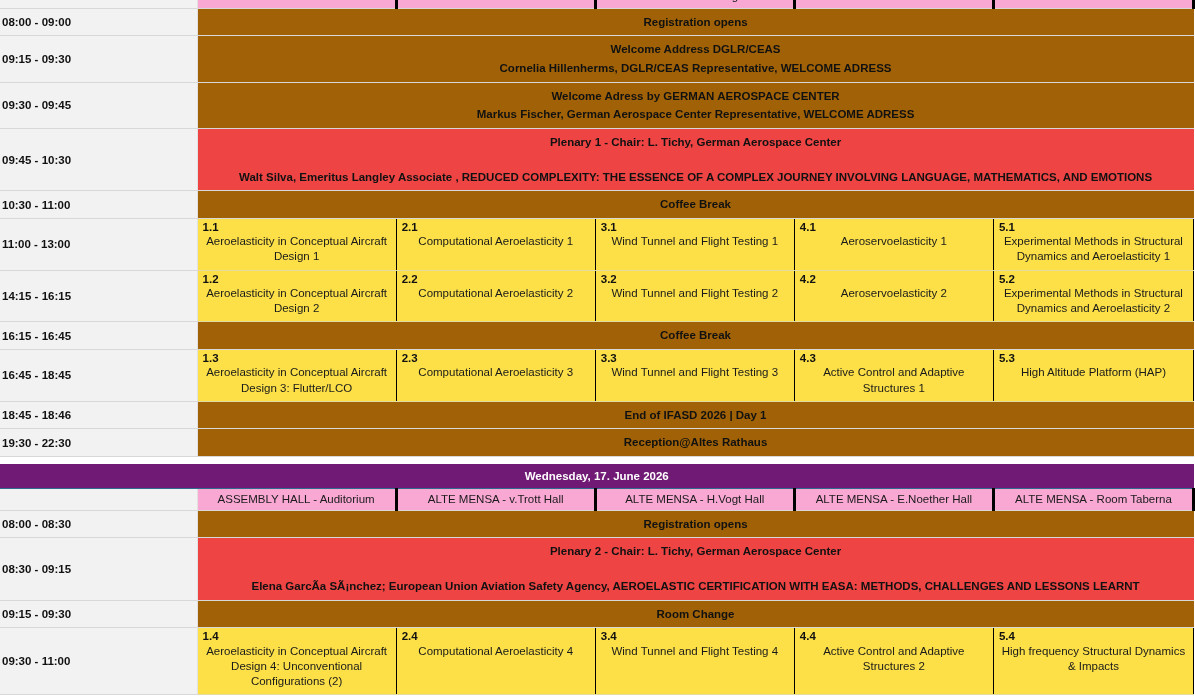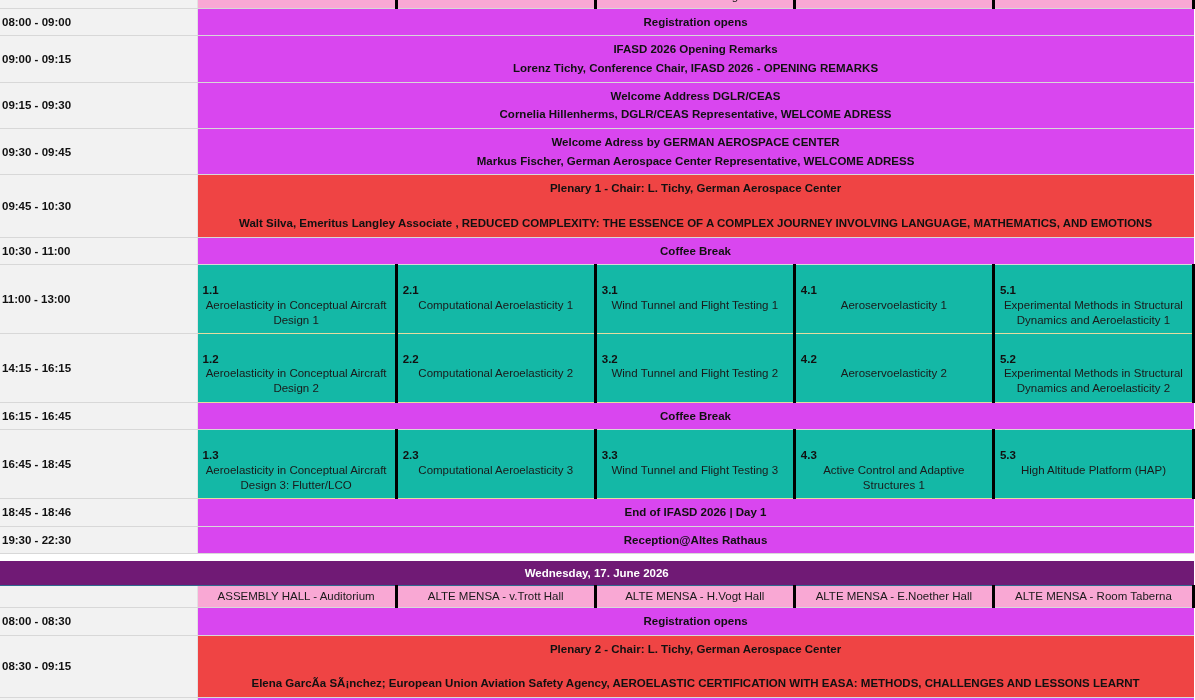--- a/index.html
+++ b/index.html
@@ -47,21 +47,21 @@
     border-right: 1px solid #e2e2e2;
     text-align: left;
     font-weight: bold;
     font-size: 11.5px;
     color: #111;
     vertical-align: middle;
     padding: 2px;
   }
 
   td.full {
-    background: #d946ef;
+    background: #a16207;
     border-bottom: 1px solid #d8d8d8;
     text-align: center;
     font-size: 11.5px;
     color: #111;
     font-weight: bold;
     padding: 5px 4px;
     vertical-align: middle;
     line-height: 1.45;
   }
   td.full.plain { font-weight: bold; }
@@ -80,25 +80,25 @@
     font-size: 11.5px;
   }
   td.full.plenary .sub {
     display: block;
     font-weight: bold;
     font-size: 11.5px;
     margin-top: 18px;
   }
 
   td.session {
-    background: #14b8a6;
+    background: #fde047;
     border-bottom: 1px solid #e4dca0;
-    border-right: 3px solid #000000;
+    border-right: 1px solid #000000;
     vertical-align: top;
-    padding: 18px 5px 5px 5px;
+    padding: 1px 5px 5px 5px;
     font-size: 11.5px;
     color: #111;
   }
   td.session .snum {
     display: block;
     font-weight: bold;
     font-size: 11.5px;
     text-align: left;
     line-height: 1.25;
     color: #111;
@@ -152,24 +152,20 @@
           <td>ALTE MENSA - v.Trott Hall</td>
           <td>ALTE MENSA - H.Vogt Hall</td>
           <td>ALTE MENSA - E.Noether Hall</td>
           <td>ALTE MENSA - Room Taberna</td>
         </tr>
         <tr>
           <td class="time">08:00 - 09:00</td>
           <td class="full plain" colspan="5"><span class="">Registration opens</span></td>
         </tr>
         <tr>
-          <td class="time">09:00 - 09:15</td>
-          <td class="full plain" colspan="5"><span class="">IFASD 2026 Opening Remarks</span><span class="sub">Lorenz Tichy, Conference Chair, IFASD 2026 - OPENING REMARKS</span></td>
-        </tr>
-        <tr>
           <td class="time">09:15 - 09:30</td>
           <td class="full plain" colspan="5"><span class="">Welcome Address DGLR/CEAS</span><span class="sub">Cornelia Hillenherms, DGLR/CEAS Representative, WELCOME ADRESS</span></td>
         </tr>
         <tr>
           <td class="time">09:30 - 09:45</td>
           <td class="full plain" colspan="5"><span class="">Welcome Adress by GERMAN AEROSPACE CENTER</span><span class="sub">Markus Fischer, German Aerospace Center Representative, WELCOME ADRESS</span></td>
         </tr>
         <tr>
           <td class="time">09:45 - 10:30</td>
           <td class="full plenary" colspan="5">

